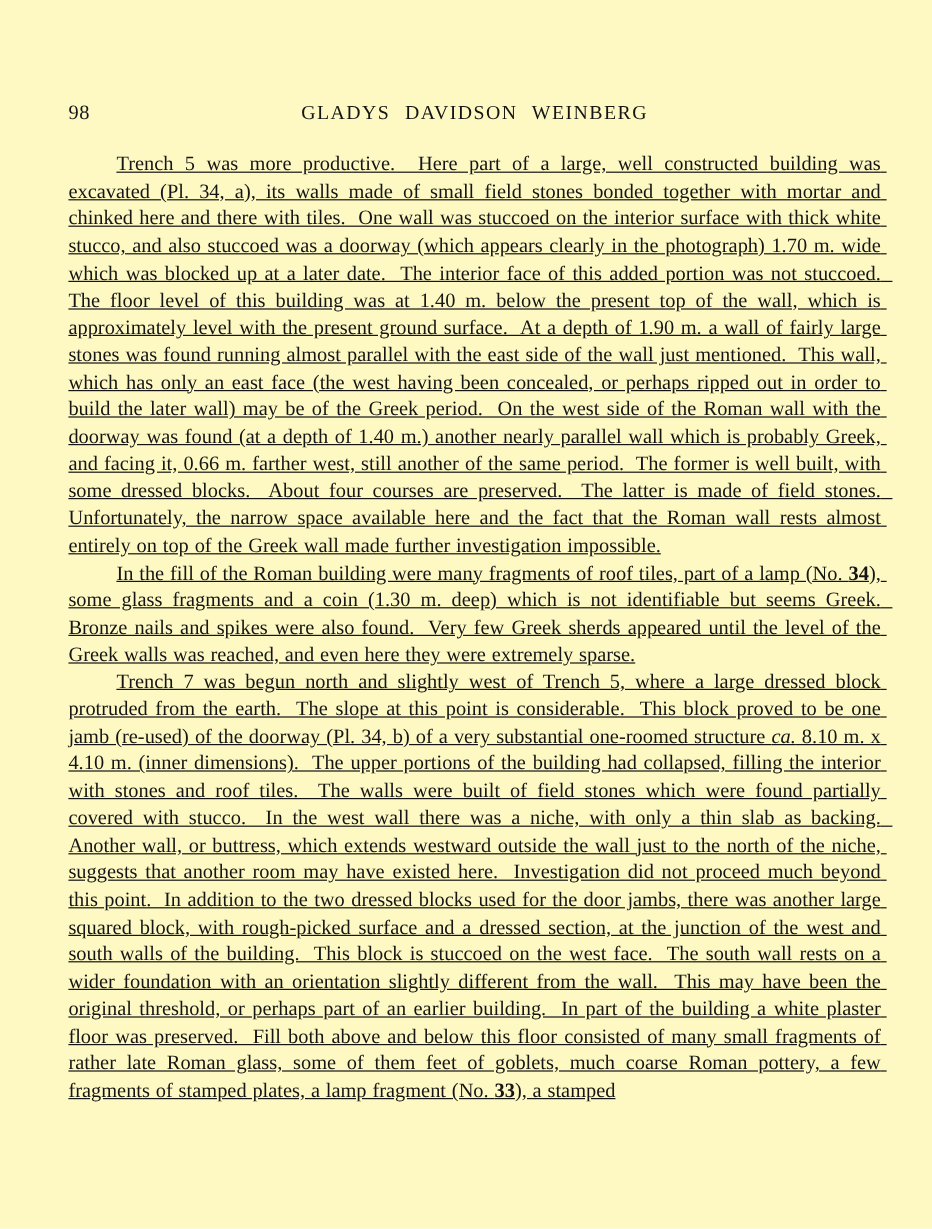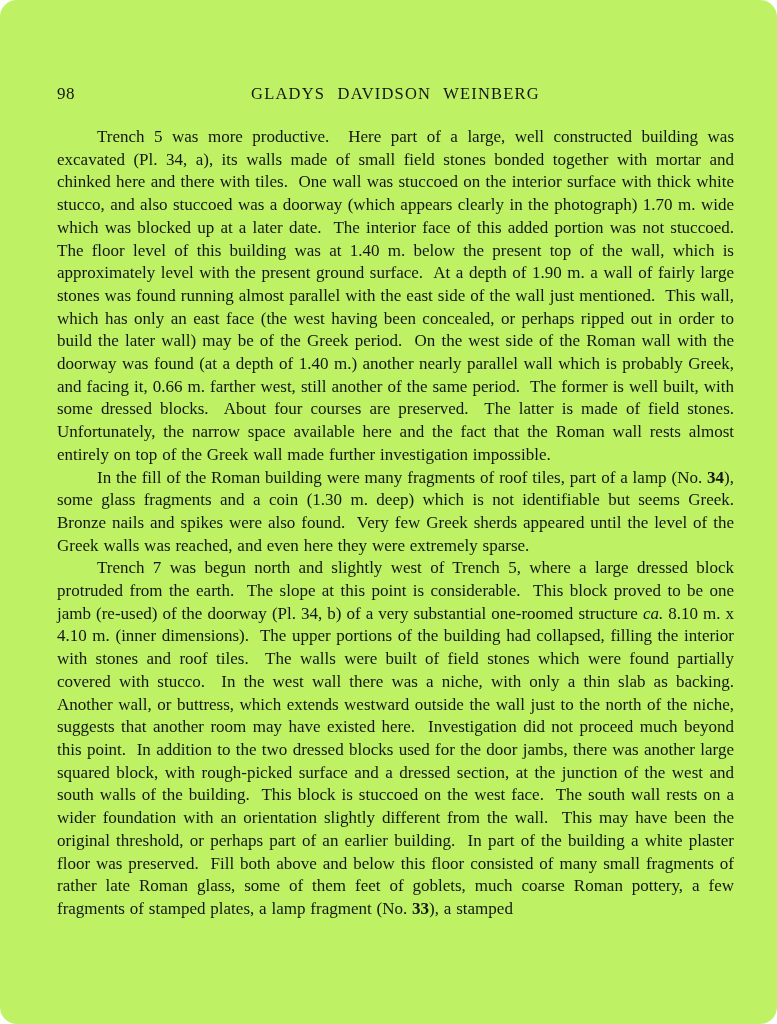--- a/index.html
+++ b/index.html
@@ -12,22 +12,21 @@
     background: #fdfdfc;
     color: #151515;
     font-family: "Liberation Serif", "DejaVu Serif", serif;
     overflow: hidden;
   }
   .page {
     box-sizing: border-box;
     width: 777px;
     height: 1024px;
     padding: 52px 43px 30px 57px;
-    background: #bef264;
-    border-radius: 17px;
+    background: #fef9c3;
   }
   .running-header {
     position: relative;
     height: 22px;
     margin-bottom: 20px;
   }
   .page-num {
     position: absolute;
     left: 0;
     top: 0;
@@ -42,20 +41,21 @@
     word-spacing: 7px;
     margin-top: 32px;
   }
   .page-body p {
     margin: 0;
     font-size: 17px;
     line-height: 22.7px;
     text-align: justify;
     text-indent: 40px;
     word-spacing: 0.6px;
+    text-decoration: underline;
   }
   .seg { white-space: pre-wrap; }
   .b { font-weight: bold; }
   .i { font-style: italic; }
 </style>
 </head>
 <body>
 
 <div class="page">
 

